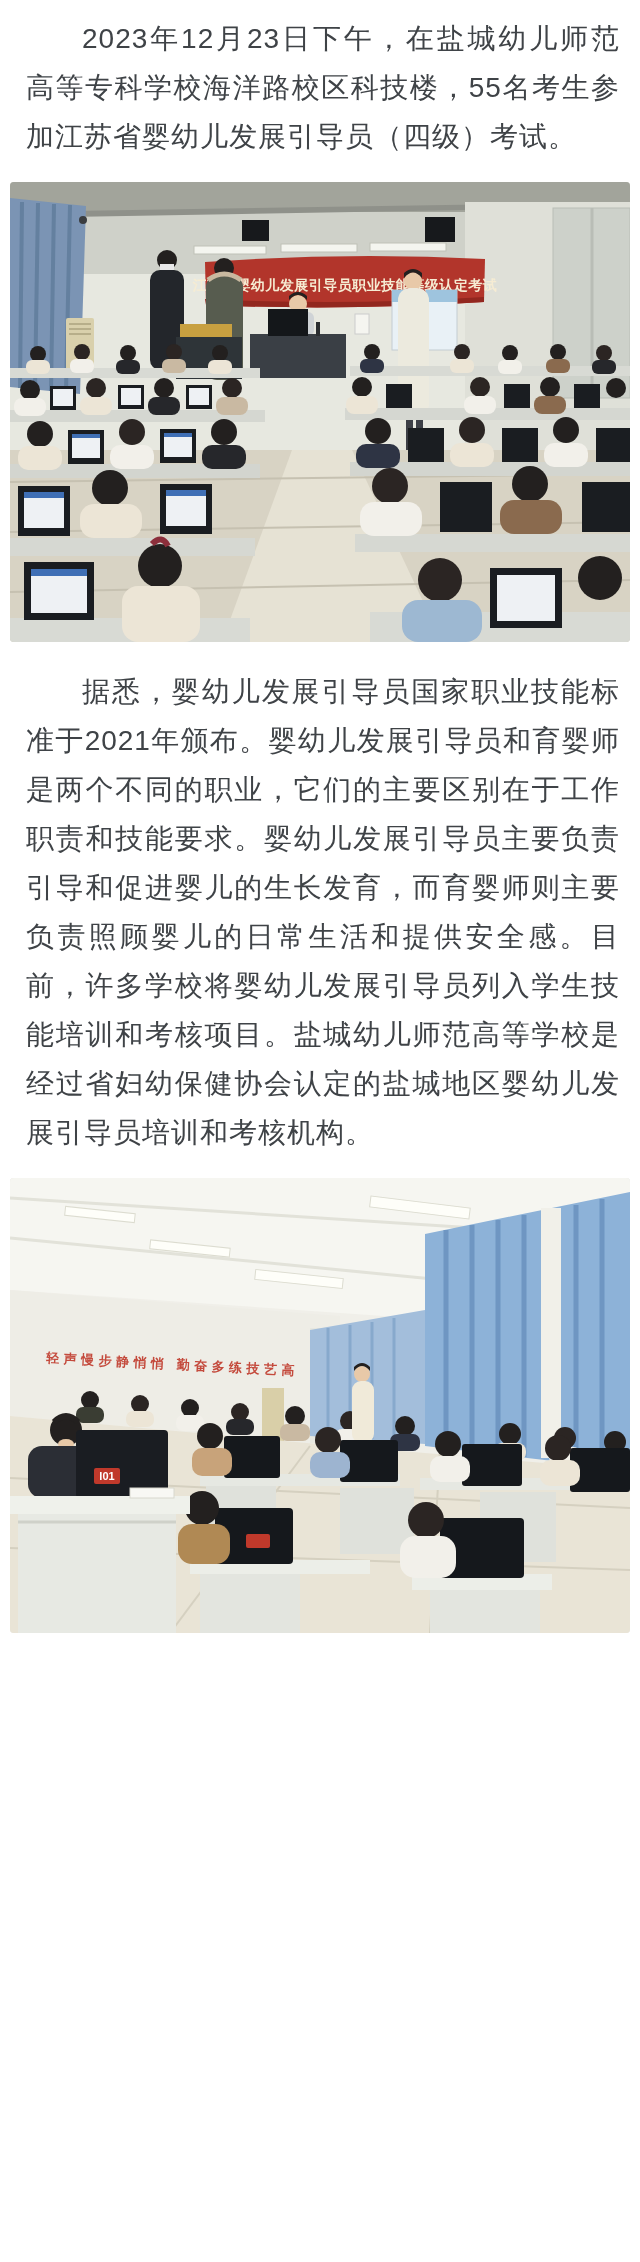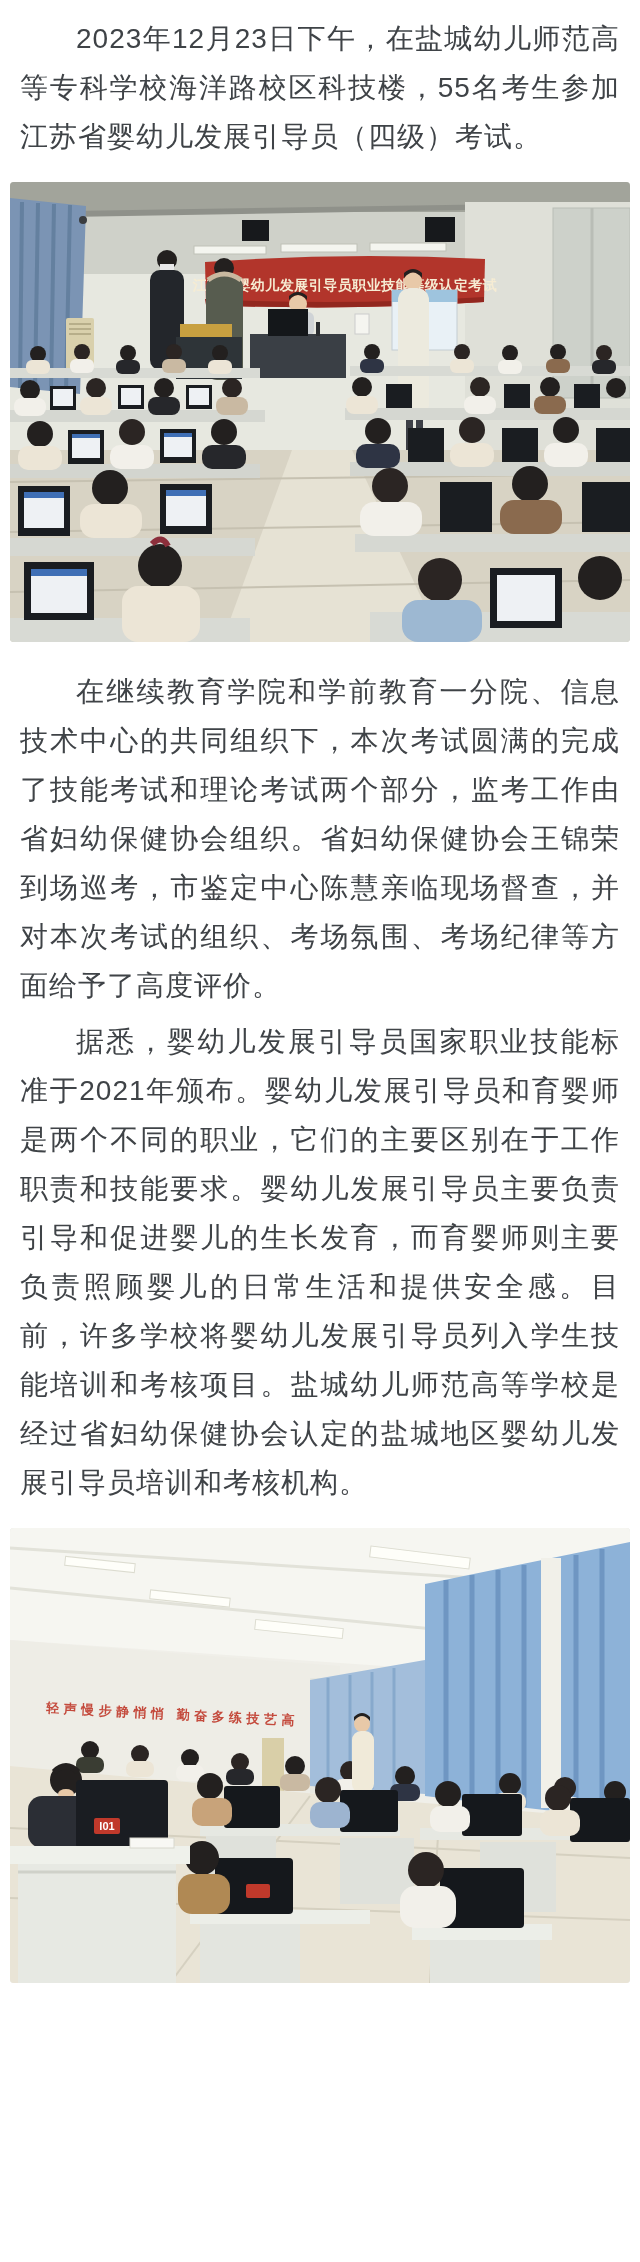--- a/index.html
+++ b/index.html
@@ -5,21 +5,21 @@
   html,body{margin:0;padding:0;background:#ffffff;}
   body{width:640px;font-family:"Liberation Sans","DejaVu Sans",sans-serif;}
   .article{padding:14px 20px 66px;}
   .article p{
     font-size:28px;
     line-height:49px;
     letter-spacing:1px;
     color:#3f4347;
     text-align:justify;
     text-indent:2em;
-    margin:0 0 7px 0;
+    margin:0 0 7px 6px;
     font-weight:400;
   }
   figure.photo{
     margin:21px -10px 25px;
     padding:0;
     border-radius:4px;
     overflow:hidden;
     line-height:0;
     background:#dcdcd4;
   }
@@ -231,21 +231,20 @@
         <rect x="360" y="430" width="260" height="30" fill="#d8dad4"></rect>
         <circle cx="430" cy="398" r="22" fill="#2b2523"></circle>
           <rect x="392" y="418" width="80" height="42" rx="16" fill="#9db8d2"></rect>
         <rect x="480" y="386" width="72" height="60" fill="#1a1d21"></rect>
           <rect x="487" y="393" width="58" height="46" fill="#eef1f4"></rect>
         <circle cx="590" cy="396" r="22" fill="#23201f"></circle>
       </g>
     </svg>
   </figure>
 
-  <p>在继续教育学院和学前教育一分院、信息技术中心的共同组织下，本次考试圆满的完成了技能考试和理论考试两个部分，监考工作由省妇幼保健协会组织。省妇幼保健协会王锦荣到场巡考，市鉴定中心陈慧亲临现场督查，并对本次考试的组织、考场氛围、考场纪律等方面给予了高度评价。</p>
   <p>据悉，婴幼儿发展引导员国家职业技能标准于2021年颁布。婴幼儿发展引导员和育婴师是两个不同的职业，它们的主要区别在于工作职责和技能要求。婴幼儿发展引导员主要负责引导和促进婴儿的生长发育，而育婴师则主要负责照顾婴儿的日常生活和提供安全感。目前，许多学校将婴幼儿发展引导员列入学生技能培训和考核项目。盐城幼儿师范高等学校是经过省妇幼保健协会认定的盐城地区婴幼儿发展引导员培训和考核机构。</p>
 
   <figure class="photo fig2">
     <svg viewBox="0 0 620 455" preserveAspectRatio="none">
       <rect x="0" y="0" width="620" height="455" fill="#f0efe9"></rect>
 
       <path d="M0,0 L620,0 L620,155 L0,112 Z" fill="#f6f6f1"></path>
       <g stroke="#e2e2d9" stroke-width="3">
         <path d="M0,60 L620,120" fill="none"></path>
         <path d="M0,20 L620,60" fill="none"></path>

